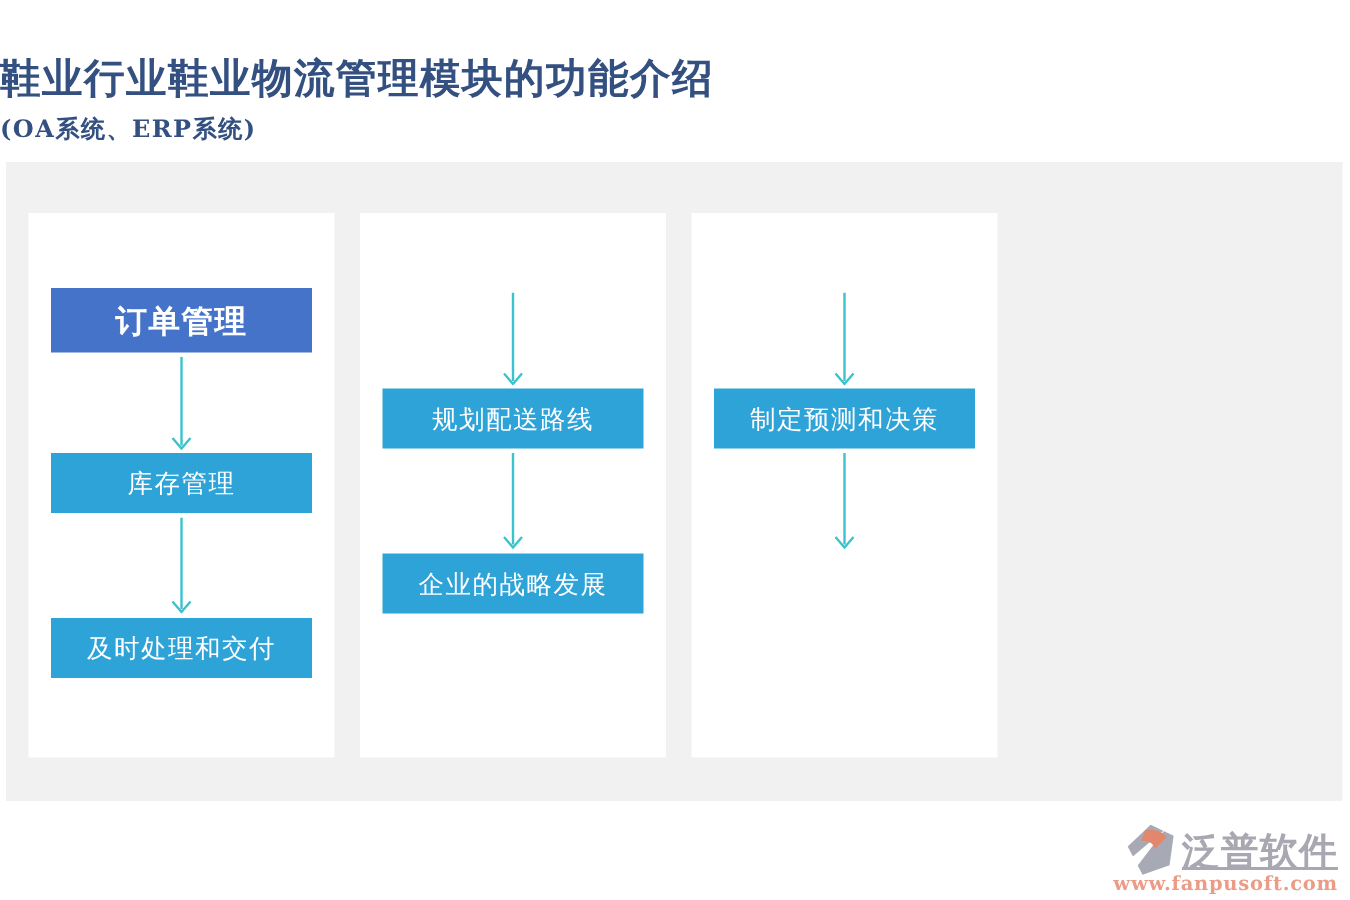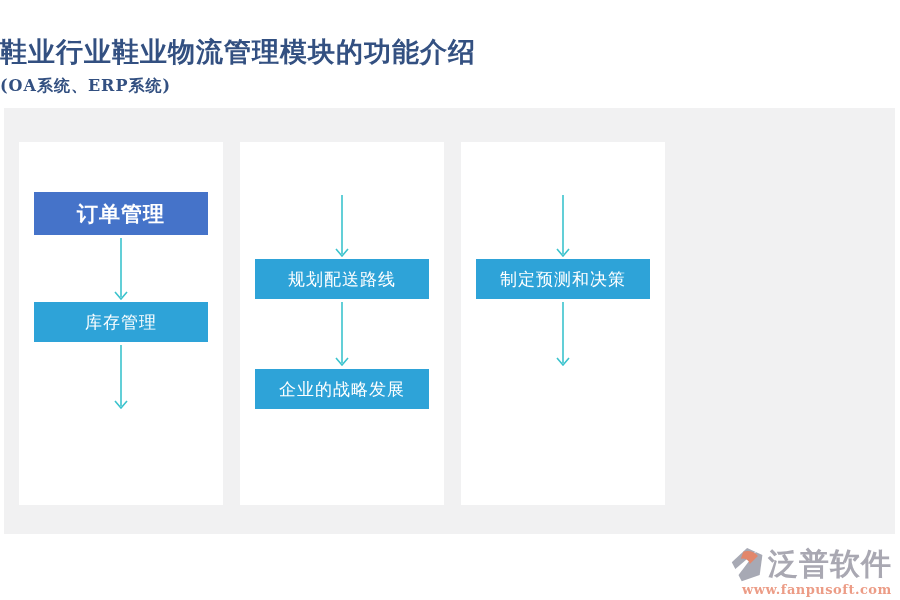--- a/index.html
+++ b/index.html
@@ -46,25 +46,25 @@
   .arrow-wrap.a2 { height: 70px; }
   .arrow-wrap svg { display: block; }
 
   
   .logo {
     position: absolute; right: 8px; bottom: 3px; width: 150px;
   }
   .logo-row { display: flex; align-items: center; justify-content: flex-end; }
   .logo-mark { width: 36px; height: 36px; margin-right: 2px; flex: 0 0 auto; }
   .logo-name {
-    font-size: 30px; font-weight: 700; color: #A9A8B2; letter-spacing: 1px;
-    white-space: nowrap; font-family: "DejaVu Serif", "Liberation Serif", serif;
+    font-size: 25px; font-weight: 700; color: #A9A8B2; letter-spacing: 1px;
+    white-space: nowrap; font-family: "DejaVu Serif", "Liberation Serif", serif; text-decoration: underline;
   }
   .logo-url {
-    font-size: 13px; font-weight: 700; color: #EC9C86; text-align: left;
+    font-size: 13px; font-weight: 700; color: #EC9C86; text-align: right;
     letter-spacing: 0.5px; margin-top: -3px;
     font-family: "DejaVu Serif", "Liberation Serif", serif;
   }
 </style>
 </head>
 <body>
 
 <div class="page">
 
   <div class="title-block">
@@ -84,20 +84,21 @@
             <polyline points="2,54 8,61 14,54" fill="none" stroke="#3BC3CD" stroke-width="1.6"></polyline>
           </svg>
         </div>
         <div class="box step-box">库存管理</div>
         <div class="arrow-wrap a2">
           <svg width="16" height="64" viewBox="0 0 16 64">
             <line x1="8" y1="0" x2="8" y2="61" stroke="#3BC3CD" stroke-width="1.6"></line>
             <polyline points="2,56 8,63 14,56" fill="none" stroke="#3BC3CD" stroke-width="1.6"></polyline>
           </svg>
         </div>
+        <div class="box step-box">及时处理和交付</div>
       </div>
 
 
       <div class="card">
         <div class="spacer-top"></div>
         <div class="arrow-wrap a1">
           <svg width="16" height="62" viewBox="0 0 16 62">
             <line x1="8" y1="0" x2="8" y2="59" stroke="#3BC3CD" stroke-width="1.6"></line>
             <polyline points="2,54 8,61 14,54" fill="none" stroke="#3BC3CD" stroke-width="1.6"></polyline>
           </svg>

